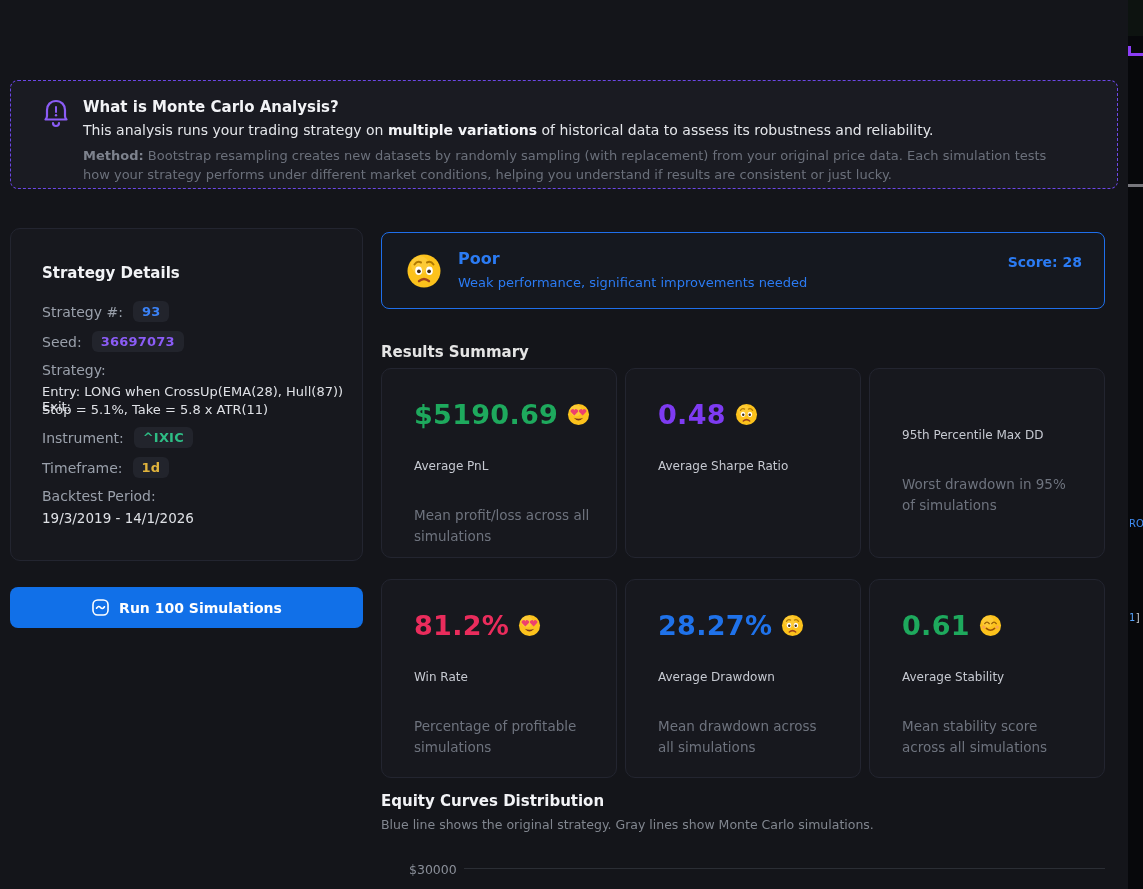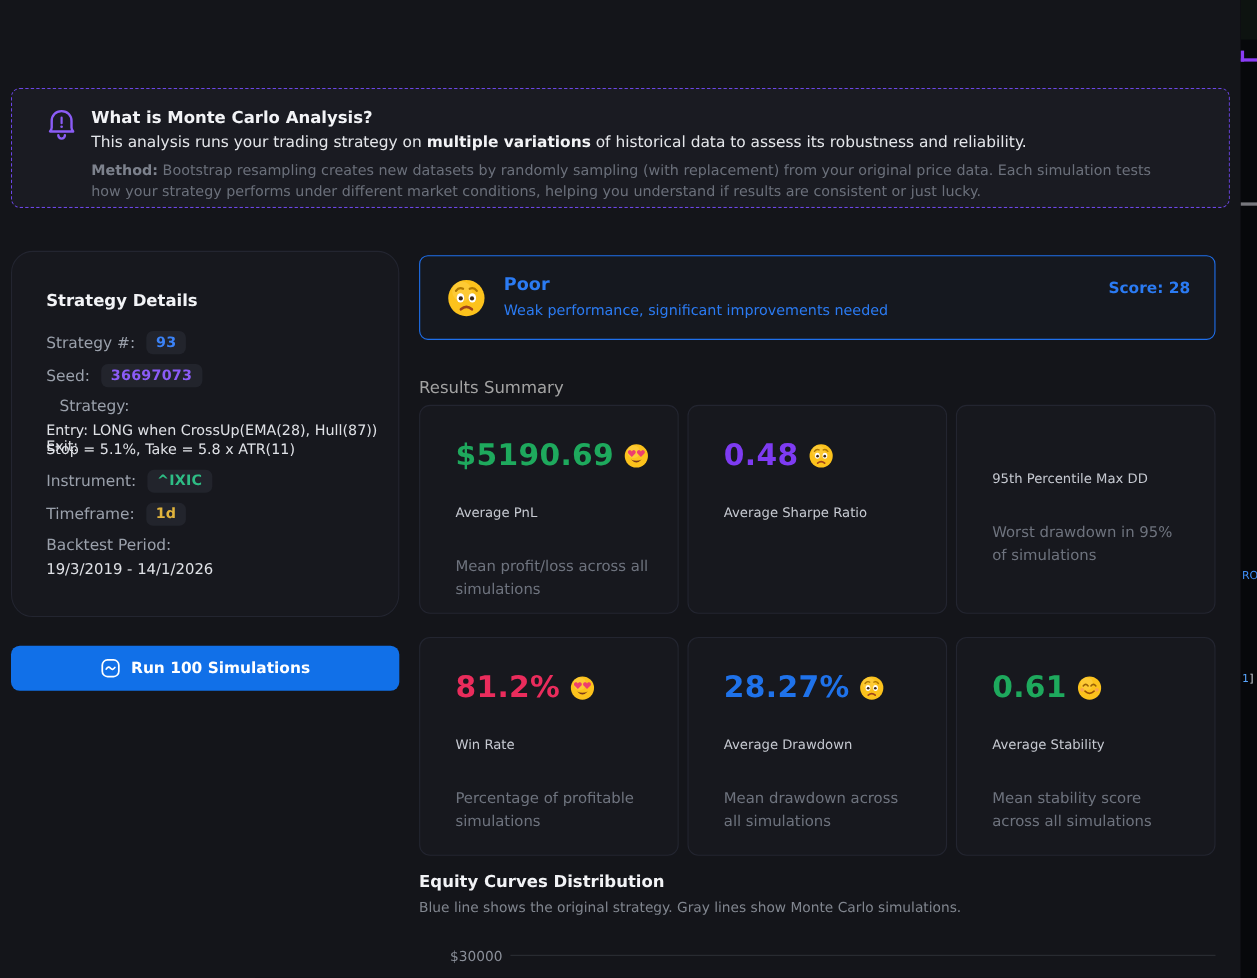--- a/index.html
+++ b/index.html
@@ -21,21 +21,21 @@
     background:#1a1b22; border:1px dashed #6c46e6; border-radius:8px; }
   .bell-wrap { position:absolute; left:30px; top:17px; width:30px; height:32px; }
   .info-title { position:absolute; left:72px; top:17px; font-size:15px; font-weight:bold; color:#f2f3f6; }
   .info-body { position:absolute; left:72px; top:41px; width:1010px; font-size:14px; color:#e4e6ea; }
   .info-body b { color:#f3f4f7; }
   .info-method { position:absolute; left:72px; top:66px; width:990px; font-size:13px; line-height:18.5px; color:#6b707b; }
   .info-method b { color:#7d828d; }
 
   
   .strategy-card { position:absolute; left:10px; top:228px; width:353px; height:333px;
-    background:#17181e; border:1px solid #232530; border-radius:20px; }
+    background:#17181e; border:1px solid #232530; border-radius:10px; }
   .sc-title { position:absolute; left:31px; top:35px; font-size:15px; font-weight:bold; color:#f2f3f6; }
   .sc-row { position:absolute; left:31px; display:flex; align-items:center; gap:10px; font-size:14px; color:#9aa0ab;justify-content:center; }
   .badge { display:inline-block; padding:3px 9px; background:#22242c; border-radius:6px;
     font-size:13px; font-weight:bold; letter-spacing:.2px; }
   .badge.blue   { color:#3b82f6; }
   .badge.purple { color:#8b5cf6; }
   .badge.green  { color:#2ebd85; }
   .badge.gold   { color:#e0b33c; }
   .sc-text { position:absolute; left:31px; font-size:13px; color:#dfe1e6; }
   .sc-gray { position:absolute; left:31px; font-size:14px; color:#9aa0ab; }
@@ -46,21 +46,21 @@
     font-family:inherit; }
 
   
   .score-panel { position:absolute; left:381px; top:232px; width:724px; height:77px;
     background:#15181f; border:1px solid #1f6feb; border-radius:8px; }
   .score-emoji { position:absolute; left:24px; top:20px; width:36px; height:36px; }
   .score-rating { position:absolute; left:76px; top:16px; font-size:16px; font-weight:bold; color:#2b7bf3; }
   .score-desc { position:absolute; left:76px; top:42px; font-size:13px; color:#2b7bf3; }
   .score-value { position:absolute; right:22px; top:21px; font-size:14px; font-weight:bold; color:#2b7bf3; }
 
-  .results-title { position:absolute; left:381px; top:343px; font-size:15px; font-weight:normal; color:#a3a3a3; }
+  .results-title { position:absolute; left:381px; top:343px; font-size:15px; font-weight:bold; color:#e5e5e5; }
   .cards-grid { position:absolute; left:381px; top:368px; width:724px;
     display:grid; grid-template-columns:repeat(3,236px); grid-template-rows:190px 199px; gap:21px 8px; }
   .card { background:#17181e; border:1px solid #232530; border-radius:10px; position:relative; padding:30px 24px 0 32px; }
   .card-value-row { display:flex; align-items:center; gap:9px; }
   .card-value { font-size:27px; font-weight:bold; letter-spacing:.3px; }
   .card-label { margin-top:29px; font-size:12px; font-weight:normal; color:#c6c9d1; }
   .card-desc { margin-top:32px; font-size:13.5px; line-height:21px; color:#6e737e; }
   .emoji-sm { width:23px; height:23px; display:inline-block; }
 
   .equity-title { position:absolute; left:381px; top:792px; font-size:15px; font-weight:bold; color:#f2f3f6; }
@@ -102,21 +102,21 @@
     <div class="strategy-card">
       <div class="sc-title">Strategy Details</div>
       <div class="sc-row" style="top:72px;">
         <span>Strategy #:</span>
         <span class="badge blue">93</span>
       </div>
       <div class="sc-row" style="top:102px;">
         <span>Seed:</span>
         <span class="badge purple">36697073</span>
       </div>
-      <div class="sc-gray" style="top:133px;margin-left:12px;">Strategy:</div>
+      <div class="sc-gray" style="top:133px;">Strategy:</div>
       <div class="sc-text" style="top:155px;">Entry: LONG when CrossUp(EMA(28), Hull(87)) Exit:</div>
       <div class="sc-text" style="top:173px;">Stop = 5.1%, Take = 5.8 x ATR(11)</div>
       <div class="sc-row" style="top:198px;">
         <span>Instrument:</span>
         <span class="badge green">^IXIC</span>
       </div>
       <div class="sc-row" style="top:228px;">
         <span>Timeframe:</span>
         <span class="badge gold">1d</span>
       </div>

